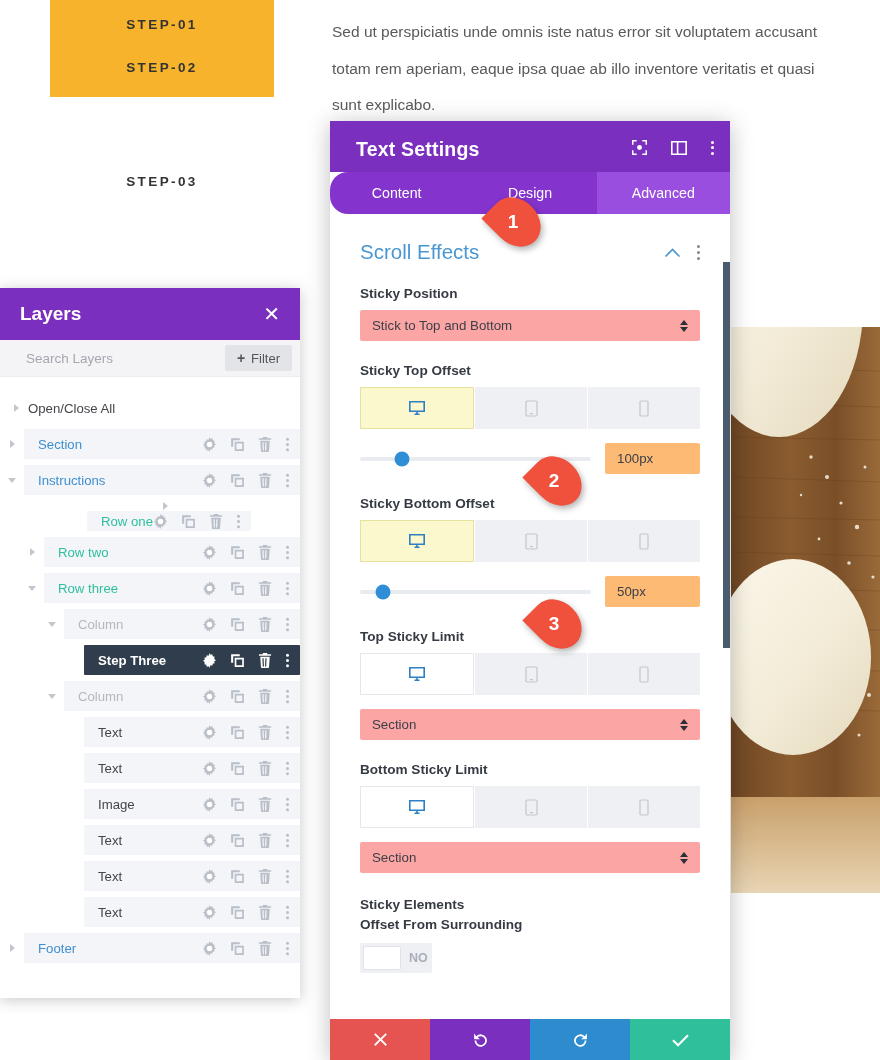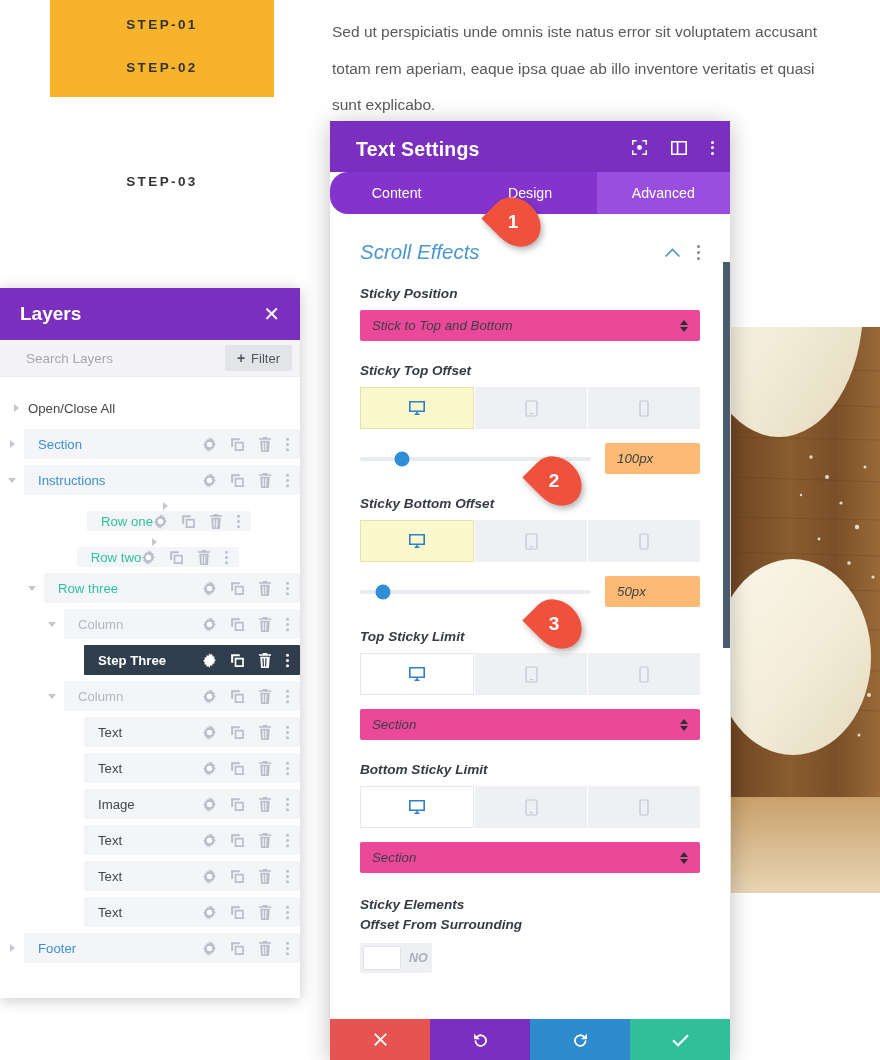--- a/index.html
+++ b/index.html
@@ -160,37 +160,37 @@
   .dots-v i { width:3px; height:3px; background:#fff; border-radius:50%; display:block; }
 
   .ms-tabs { display: flex; background: #8434cd; height: 42px; border-radius: 18px; }
   .ms-tab {
     flex: 1; display: flex; align-items: center; justify-content: center;
     color: #fff; font-size: 14.2px; cursor: pointer;
   }
   .ms-tab.active { background: #9a4ee0; }
 
   .ms-scroll { flex: 1; position: relative; overflow: hidden; background: #fff; }
-  .ms-inner { padding: 26px 30px 0 30px; font-style: italic; }
+  .ms-inner { padding: 26px 30px 0 30px; }
 
   .sec-head {
     display: flex; align-items: center; justify-content: space-between;
     margin-bottom: 22px;
   }
   .sec-title { color: #4a97d2; font-size: 20.5px; font-weight: 400; }
   .sec-head-ctrl { display: flex; align-items: center; gap: 17px; }
 
   .field-label {
     font-size: 13.6px; font-weight: bold; color: #363b43;
     margin-bottom: 9px;
   }
   .field-label.two-line { line-height: 1.45; }
 
   .selectbox {
-    height: 31px; background: #ec4899; border-radius: 2px;
+    height: 31px; background: #fca5a5; border-radius: 2px;
     display: flex; align-items: center; justify-content: space-between;
     padding: 0 12px 0 12px; margin-bottom: 22px; cursor: pointer;
   }
   .selectbox span { font-size: 13.3px; color: #3a3f47; }
   .spin { display:flex; flex-direction:column; gap:2px; }
   .spin .up { border-left:4px solid transparent;border-right:4px solid transparent;border-bottom:5px solid #2b3038; }
   .spin .dn { border-left:4px solid transparent;border-right:4px solid transparent;border-top:5px solid #2b3038; }
 
   .devrow { display: flex; gap: 1px; margin-bottom: 14px; }
   .devbtn {
@@ -453,21 +453,21 @@
               <span>
                 <svg width="5" height="15" viewBox="0 0 5 16">
                   <circle cx="2.5" cy="2.5" r="1.6"></circle>
                   <circle cx="2.5" cy="8" r="1.6"></circle>
                   <circle cx="2.5" cy="13.5" r="1.6"></circle>
                 </svg>
               </span>
             </span>
           </div>
         </div>
-        <div class="lrow" style="padding-left: 16px; flex-direction: column;">
+        <div class="lrow" style="padding-left: 28px;">
           <span class="caret right"></span>
           <div class="lrow-body">
             <span class="lname green">Row two</span>
             <span class="licons">
               <span>
                 <svg width="15" height="15" viewBox="0 0 16 16">
                   <path d="M8 0l.9 1.9 2.1-.5.4 2.1 2.1.4-.5 2.1L14.9 8l-1.9.9.5 2.1-2.1.4-.4 2.1-2.1-.5L8 16l-.9-1.9-2.1.5-.4-2.1-2.1-.4.5-2.1L1.1 8l1.9-.9-.5-2.1 2.1-.4.4-2.1 2.1.5z"></path>
                   <circle cx="8" cy="8" r="2.9" fill="#fff"></circle>
                 </svg>
               </span>

